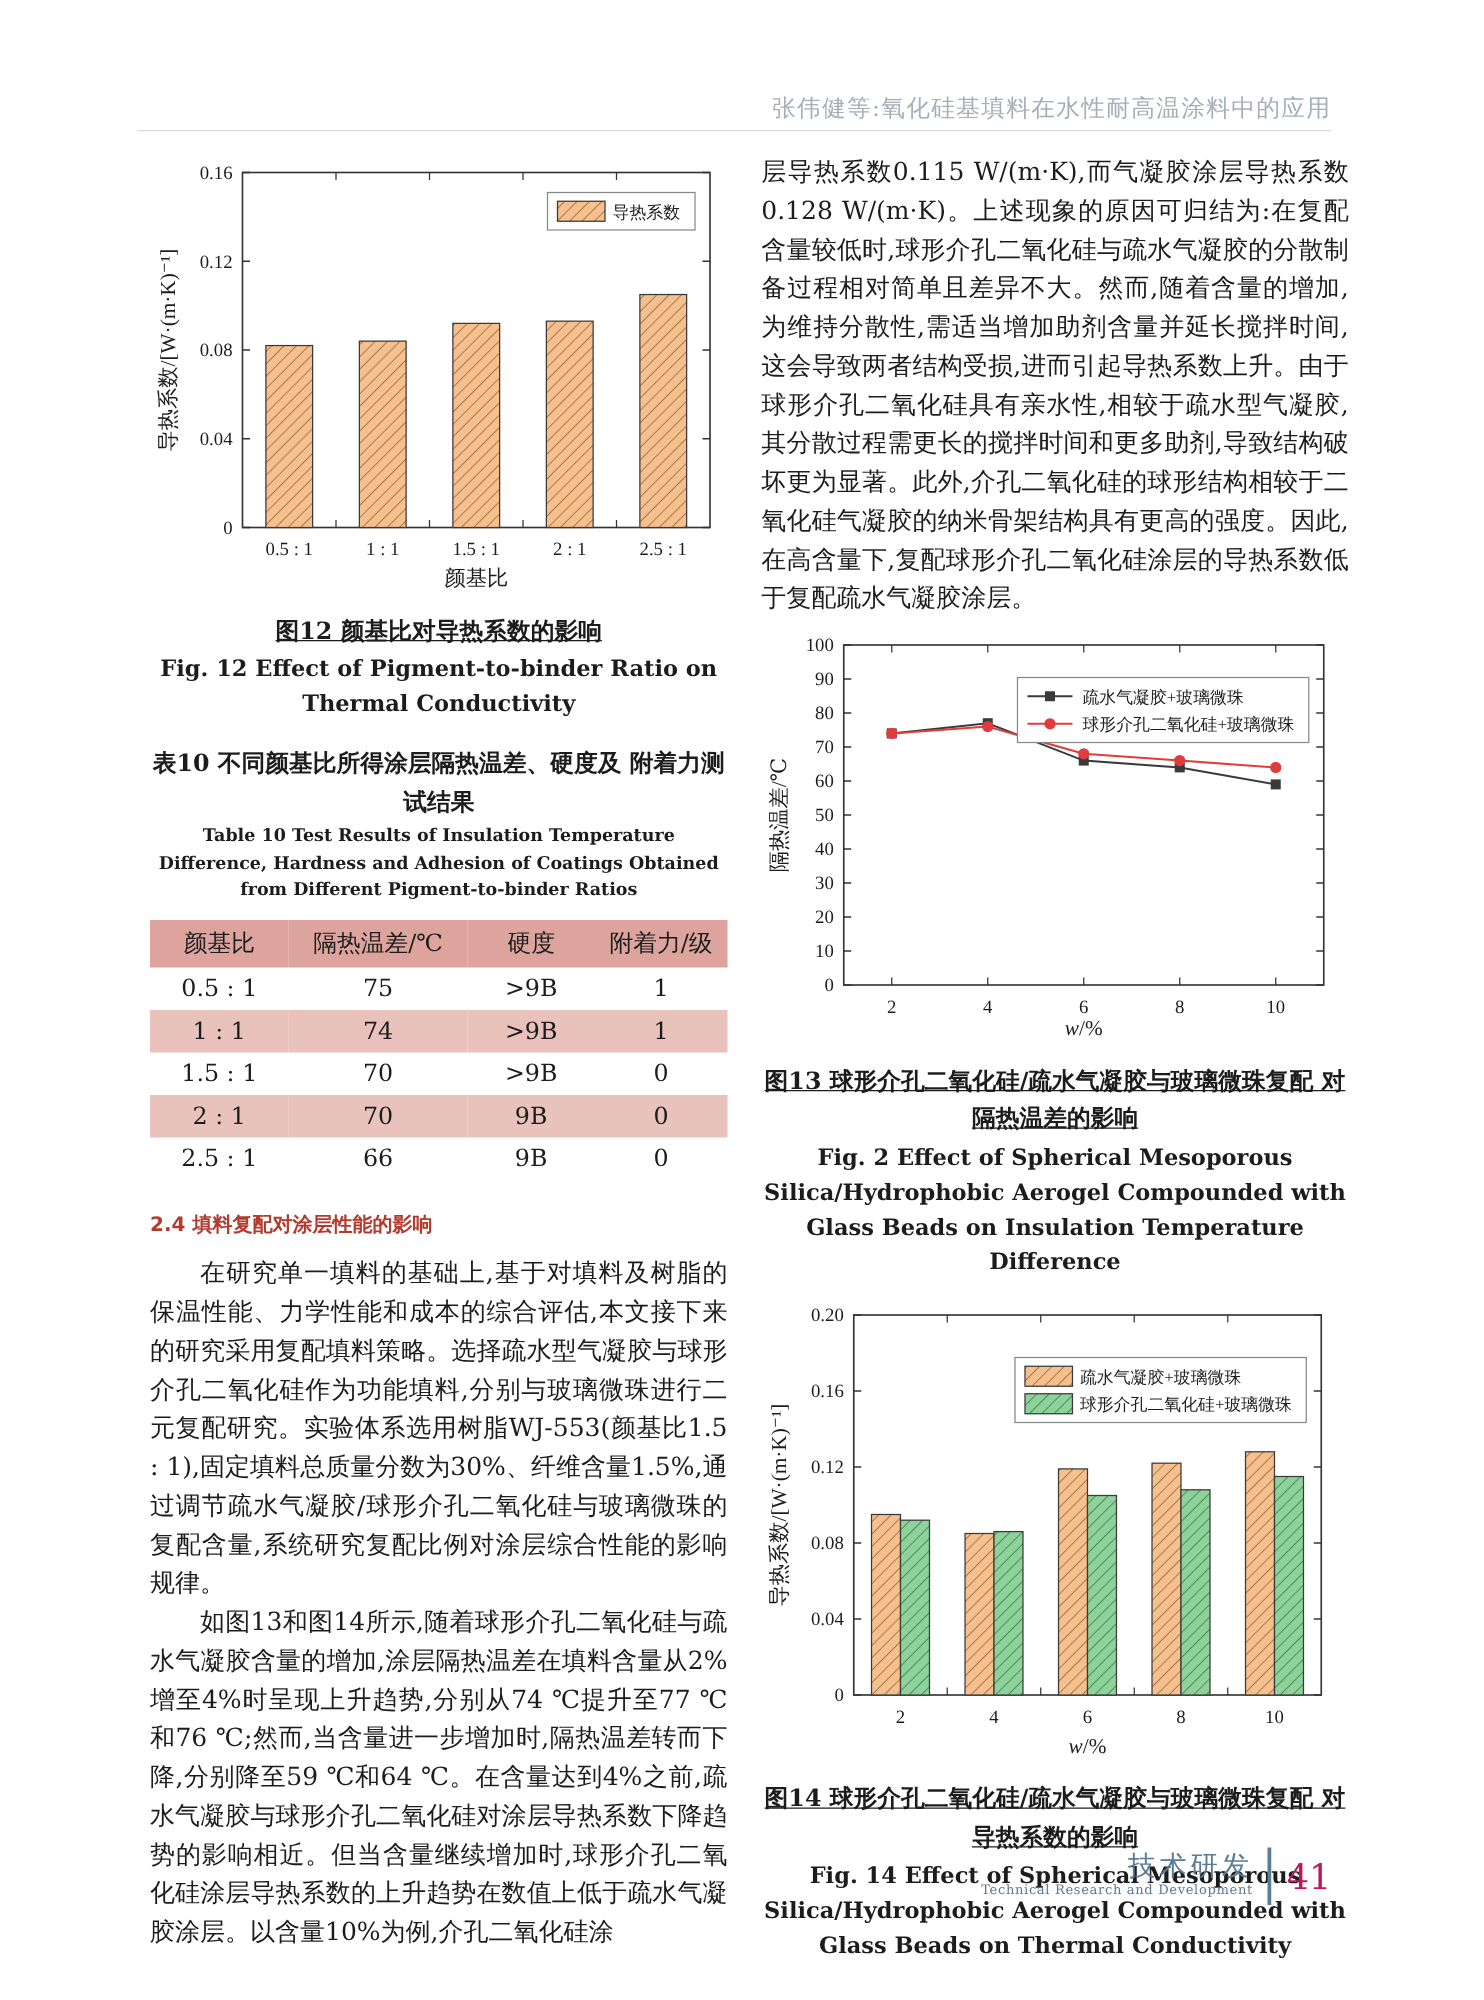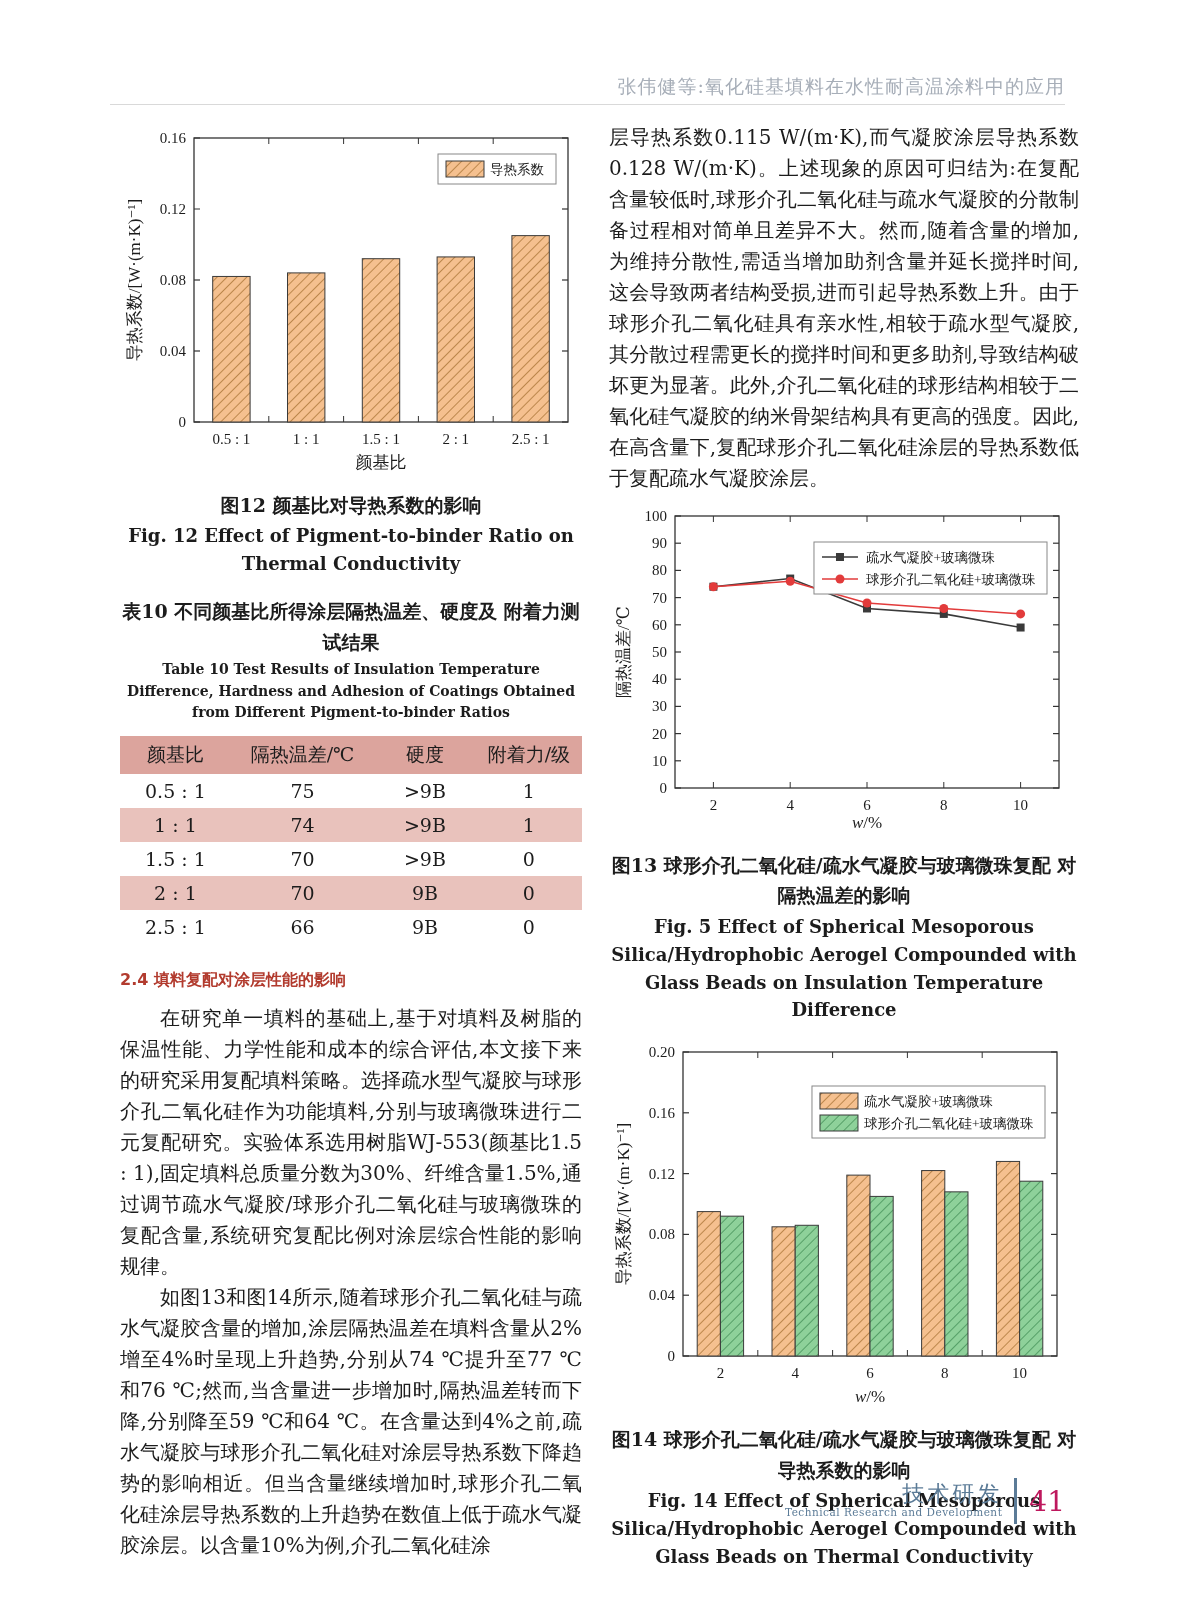--- a/index.html
+++ b/index.html
@@ -6,21 +6,21 @@
   .page{position:relative;width:1187px;height:1600px;background:#fff;overflow:hidden;
         font-family:"DejaVu Serif","Liberation Serif",serif;color:#1c1c1c;border-radius:19px;}
   .running-head{position:absolute;top:74px;left:110px;width:955px;text-align:right;
         font-size:19px;color:#a7aeb8;letter-spacing:1px;}
   .head-rule{position:absolute;top:104px;left:110px;width:955px;height:1px;background:#d9d9d9;}
   .col{position:absolute;}
   .col-left{left:120px;top:126px;width:462px;}
   .col-right{left:597px;top:122px;width:470px;margin-left:12px;}
   .chart-mount{position:relative;}
   svg text{font-family:"Liberation Serif","DejaVu Serif",serif;}
-  .cap-cn{font-weight:700;font-size:19px;text-align:center;margin:8px 0 2px;line-height:1.6;}
+  .cap-cn{font-weight:700;font-size:19px;text-align:center;margin:8px 0 2px;line-height:1.6;text-decoration:underline;}
   .cap-en{font-weight:700;font-size:18px;text-align:center;line-height:1.55;margin:2px 0 0;}
   .tbl-title-cn{font-weight:700;font-size:19px;text-align:center;margin:18px 0 2px;line-height:1.6;}
   .tbl-title-en{font-weight:700;font-size:14px;text-align:center;line-height:1.55;margin:2px 0 0;}
   table.t10{width:100%;border-collapse:collapse;margin-top:12px;font-size:19px;}
   table.t10 th,table.t10 td{font-weight:400;text-align:center;padding:6px 4px;}
   table.t10 thead tr{background:#dca49d;}
   table.t10 tbody tr:nth-child(even){background:#e9c2bc;}
   .sec-h{color:#b23b2e;font-weight:700;font-size:16px;margin:26px 0 12px;
          font-family:"DejaVu Sans","Liberation Sans",sans-serif;}
   .para{font-size:20px;line-height:31px;text-align:justify;text-indent:2em;margin:0;}
@@ -213,21 +213,21 @@
           <text x="20" y="144" text-anchor="middle" font-size="17" fill="#1c1c1c" transform="rotate(-90 20 144)">隔热温差/℃</text>
           <rect x="204.98000000000002" y="34" width="233.01999999999998" height="52" fill="#fff" stroke="#888" stroke-width="1"></rect>
           <line x1="212.98000000000002" y1="49" x2="248.98000000000002" y2="49" stroke="#3a3a3a" stroke-width="1.6"></line>
           <rect x="226.98000000000002" y="45" width="8" height="8" fill="#3a3a3a"></rect>
           <text x="256.98" y="54" font-size="13.5" fill="#1c1c1c">疏水气凝胶+玻璃微珠</text>
           <line x1="212.98000000000002" y1="71" x2="248.98000000000002" y2="71" stroke="#e23b3b" stroke-width="1.6"></line>
           <circle cx="230.98000000000002" cy="71" r="4.5" fill="#e23b3b"></circle>
           <text x="256.98" y="76" font-size="13.5" fill="#1c1c1c">球形介孔二氧化硅+玻璃微珠</text>
         </svg></div>
     <div class="cap-cn">图13  球形介孔二氧化硅/疏水气凝胶与玻璃微珠复配 对隔热温差的影响</div>
-    <div class="cap-en">Fig. 5  Effect of Spherical Mesoporous Silica/Hydrophobic Aerogel Compounded with Glass Beads on Insulation Temperature Difference</div>
+    <div class="cap-en">Fig. 2  Effect of Spherical Mesoporous Silica/Hydrophobic Aerogel Compounded with Glass Beads on Insulation Temperature Difference</div>
 
     <div class="chart-mount" id="m-fig14" style="margin-top:14px"><svg width="462" height="374" viewBox="0 0 462 374">
           <defs>
             <pattern id="fig14-h0" width="7" height="7" patternUnits="userSpaceOnUse" patternTransform="rotate(45)">
               <rect width="7" height="7" fill="#f5c08f"></rect>
               <line x1="0" y1="0" x2="0" y2="7" stroke="#96601f" stroke-width="1.2"></line>
             </pattern>
             <pattern id="fig14-h1" width="7" height="7" patternUnits="userSpaceOnUse" patternTransform="rotate(45)">
               <rect width="7" height="7" fill="#8ed19a"></rect>
               <line x1="0" y1="0" x2="0" y2="7" stroke="#2e7d44" stroke-width="1.2"></line>

